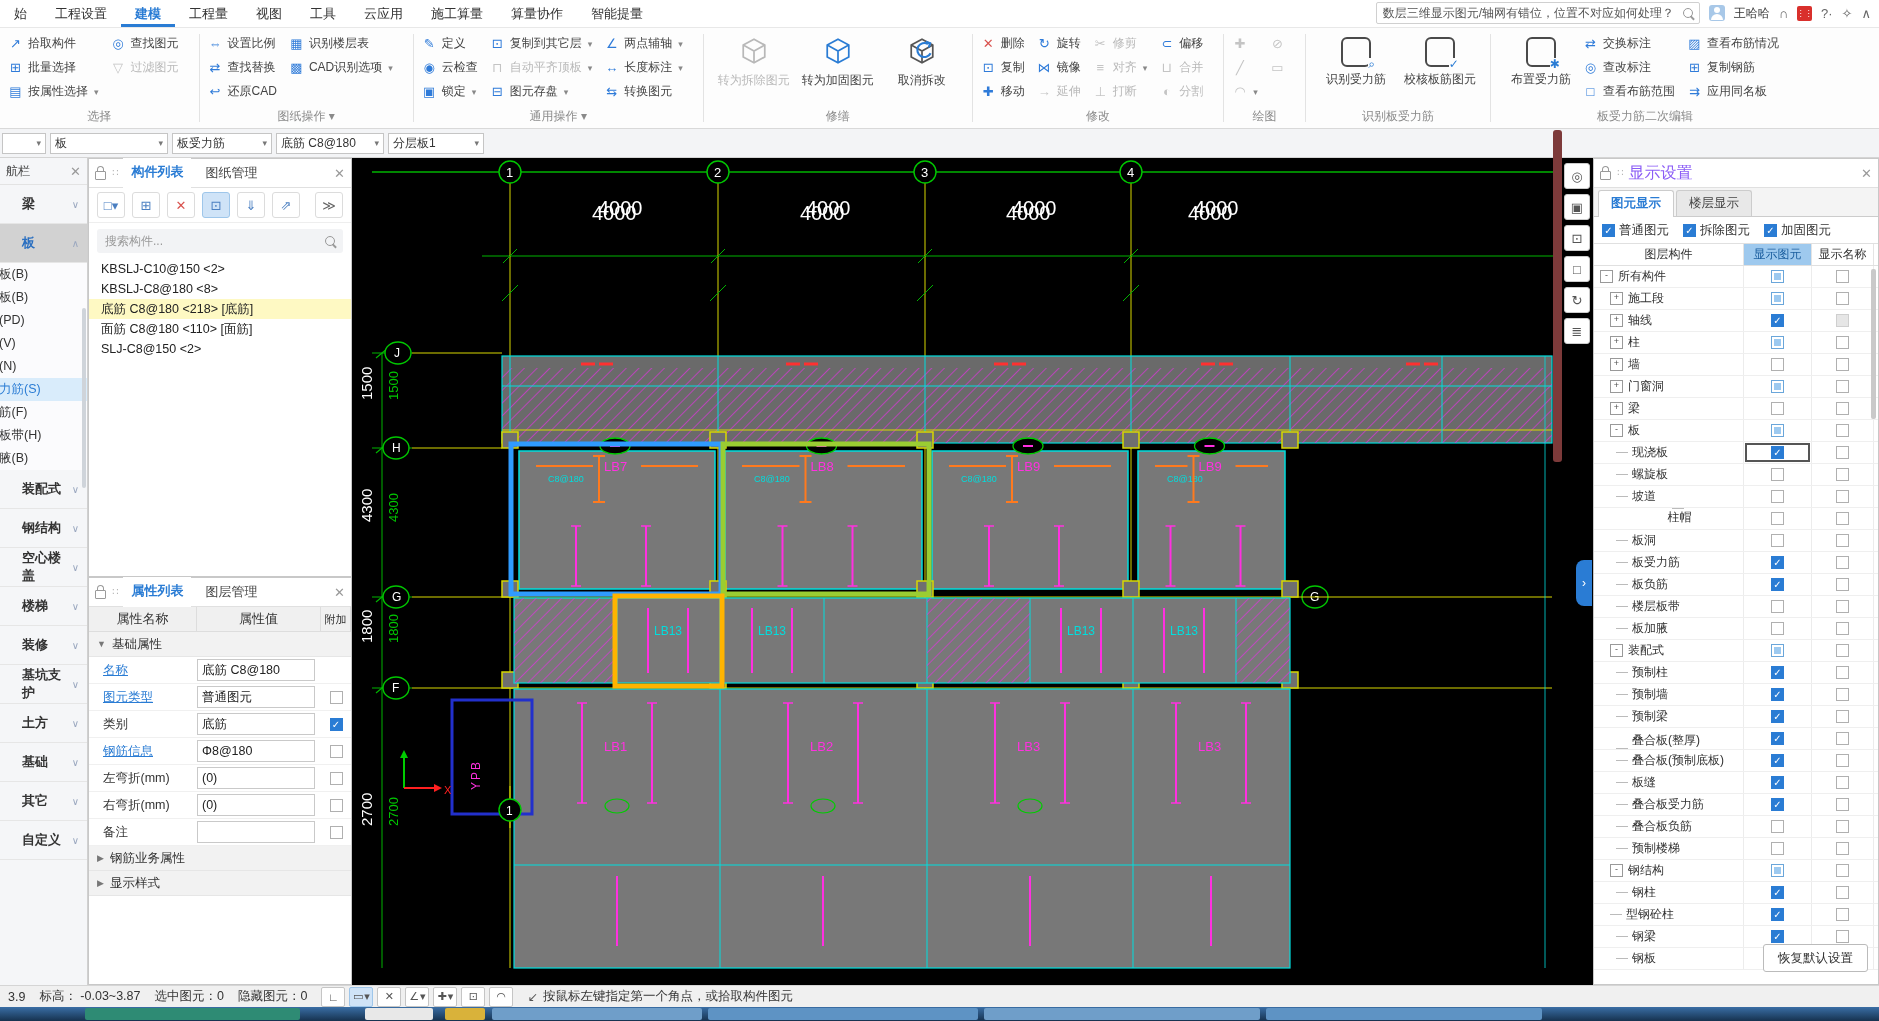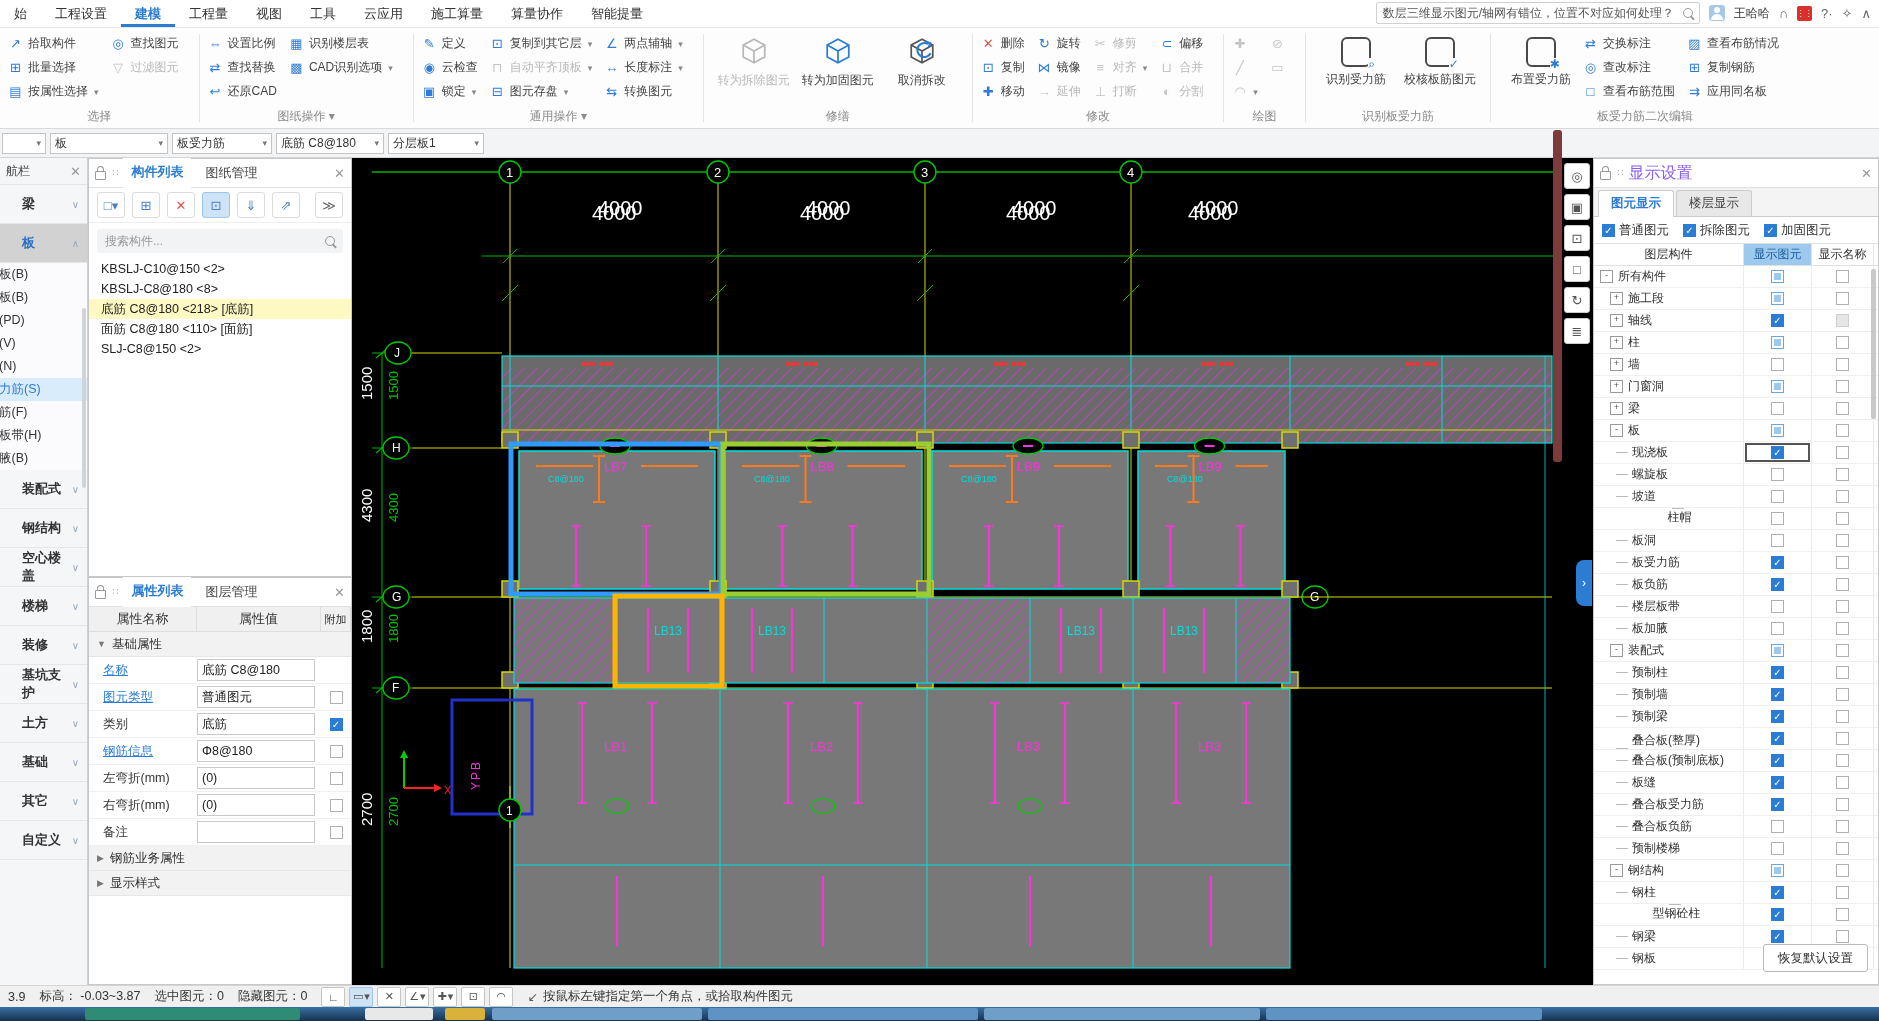--- a/index.html
+++ b/index.html
@@ -1335,21 +1335,21 @@
             <span>钢柱</span>
           </div>
           <div class="tcell">
             <span class="cb on">✓</span>
           </div>
           <div class="tcell">
             <span class="cb"></span>
           </div>
         </div>
         <div class="trow">
-          <div class="tname" style="padding-left: 16px; flex-direction: column;">
+          <div class="tname" style="padding-left: 16px;">
             <span class="tline"></span>
             <span>型钢砼柱</span>
           </div>
           <div class="tcell">
             <span class="cb on">✓</span>
           </div>
           <div class="tcell">
             <span class="cb"></span>
           </div>
         </div>

